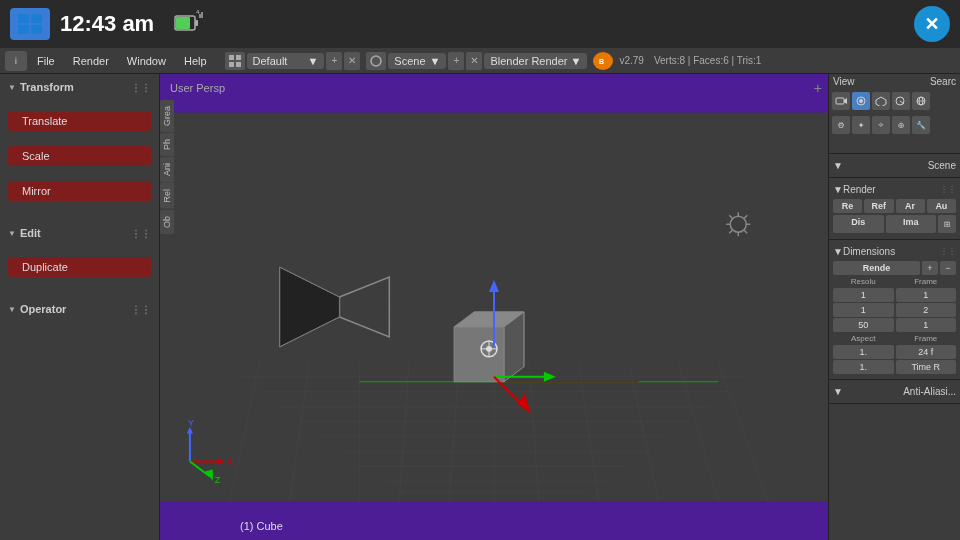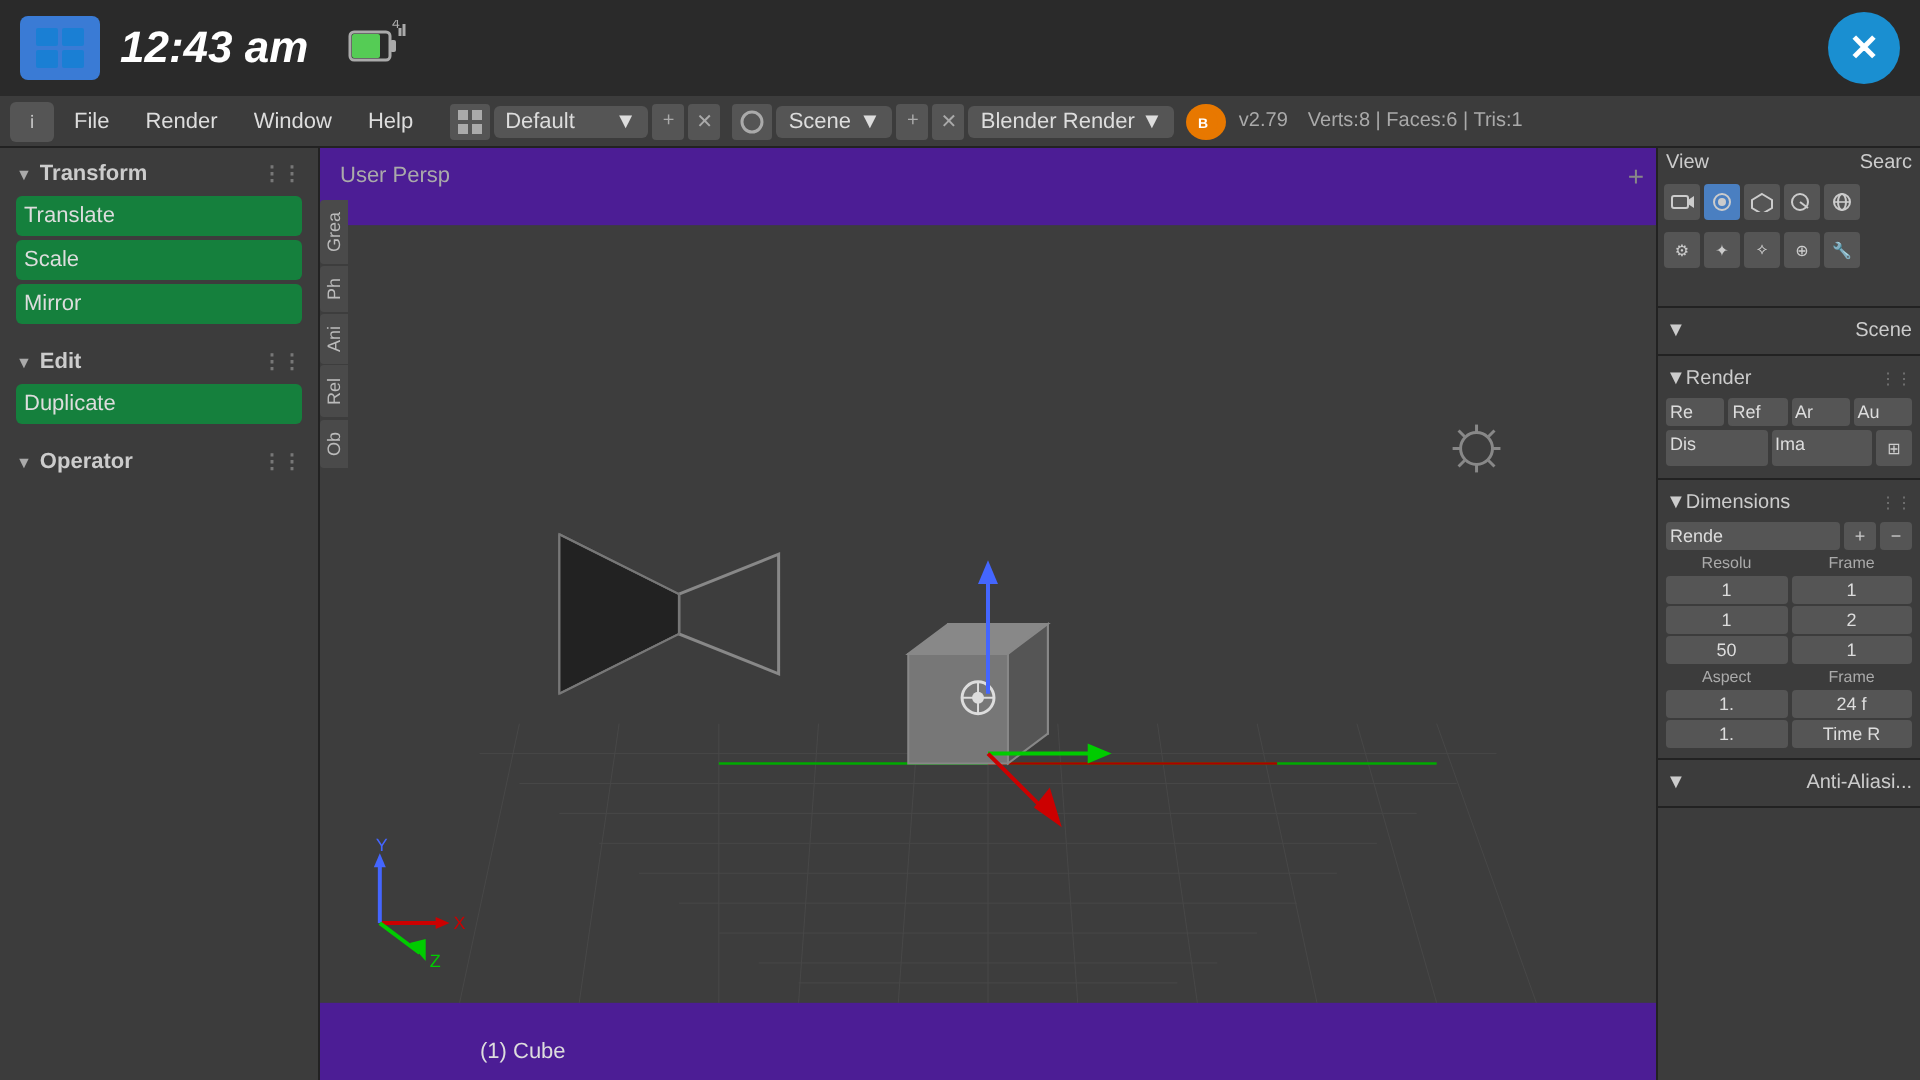--- a/index.html
+++ b/index.html
@@ -32,21 +32,20 @@
       display: flex;
       align-items: center;
       justify-content: center;
       margin-right: 10px;
     }
     #titlebar .time {
       font-size: 22px;
       font-weight: bold;
       color: white;
       margin-right: 20px;
-      font-style: italic;
     }
     #titlebar .battery-area {
       display: flex;
       align-items: center;
       margin-right: 20px;
     }
     #titlebar .app-title {
       position: absolute;
       left: 50%;
       transform: translateX(-50%);
@@ -160,23 +159,23 @@
       font-size: 11px;
       font-weight: bold;
     }
     .panel-header .triangle {
       font-size: 8px;
       color: #aaa;
     }
     .panel-btn {
       display: block;
       width: calc(100% - 8px);
-      margin: 2px 4px;
-      padding: 4px 4px;
-      background: #15803d;
+      margin: 15px 4px;
+      padding: 4px 14px;
+      background: #7f1d1d;
       border-radius: 3px;
       color: #ddd;
       font-size: 11px;
       cursor: pointer;
       border: none;
       text-align: left;
     }
 
     
     #viewport {
@@ -282,22 +281,23 @@
       gap: 2px;
       margin: 2px 0;
     }
     .prop-btn-sm {
       flex: 1;
       background: #555;
       border-radius: 2px;
       padding: 2px 2px;
       font-size: 9px;
       color: #ddd;
-      text-align: left;
-      cursor: pointer;
+      text-align: center;
+      cursor: pointer;
+      font-weight: bold;
     }
     .prop-btn-icon {
       width: 16px;
       background: #555;
       border-radius: 2px;
       display: flex;
       align-items: center;
       justify-content: center;
       font-size: 9px;
       cursor: pointer;

